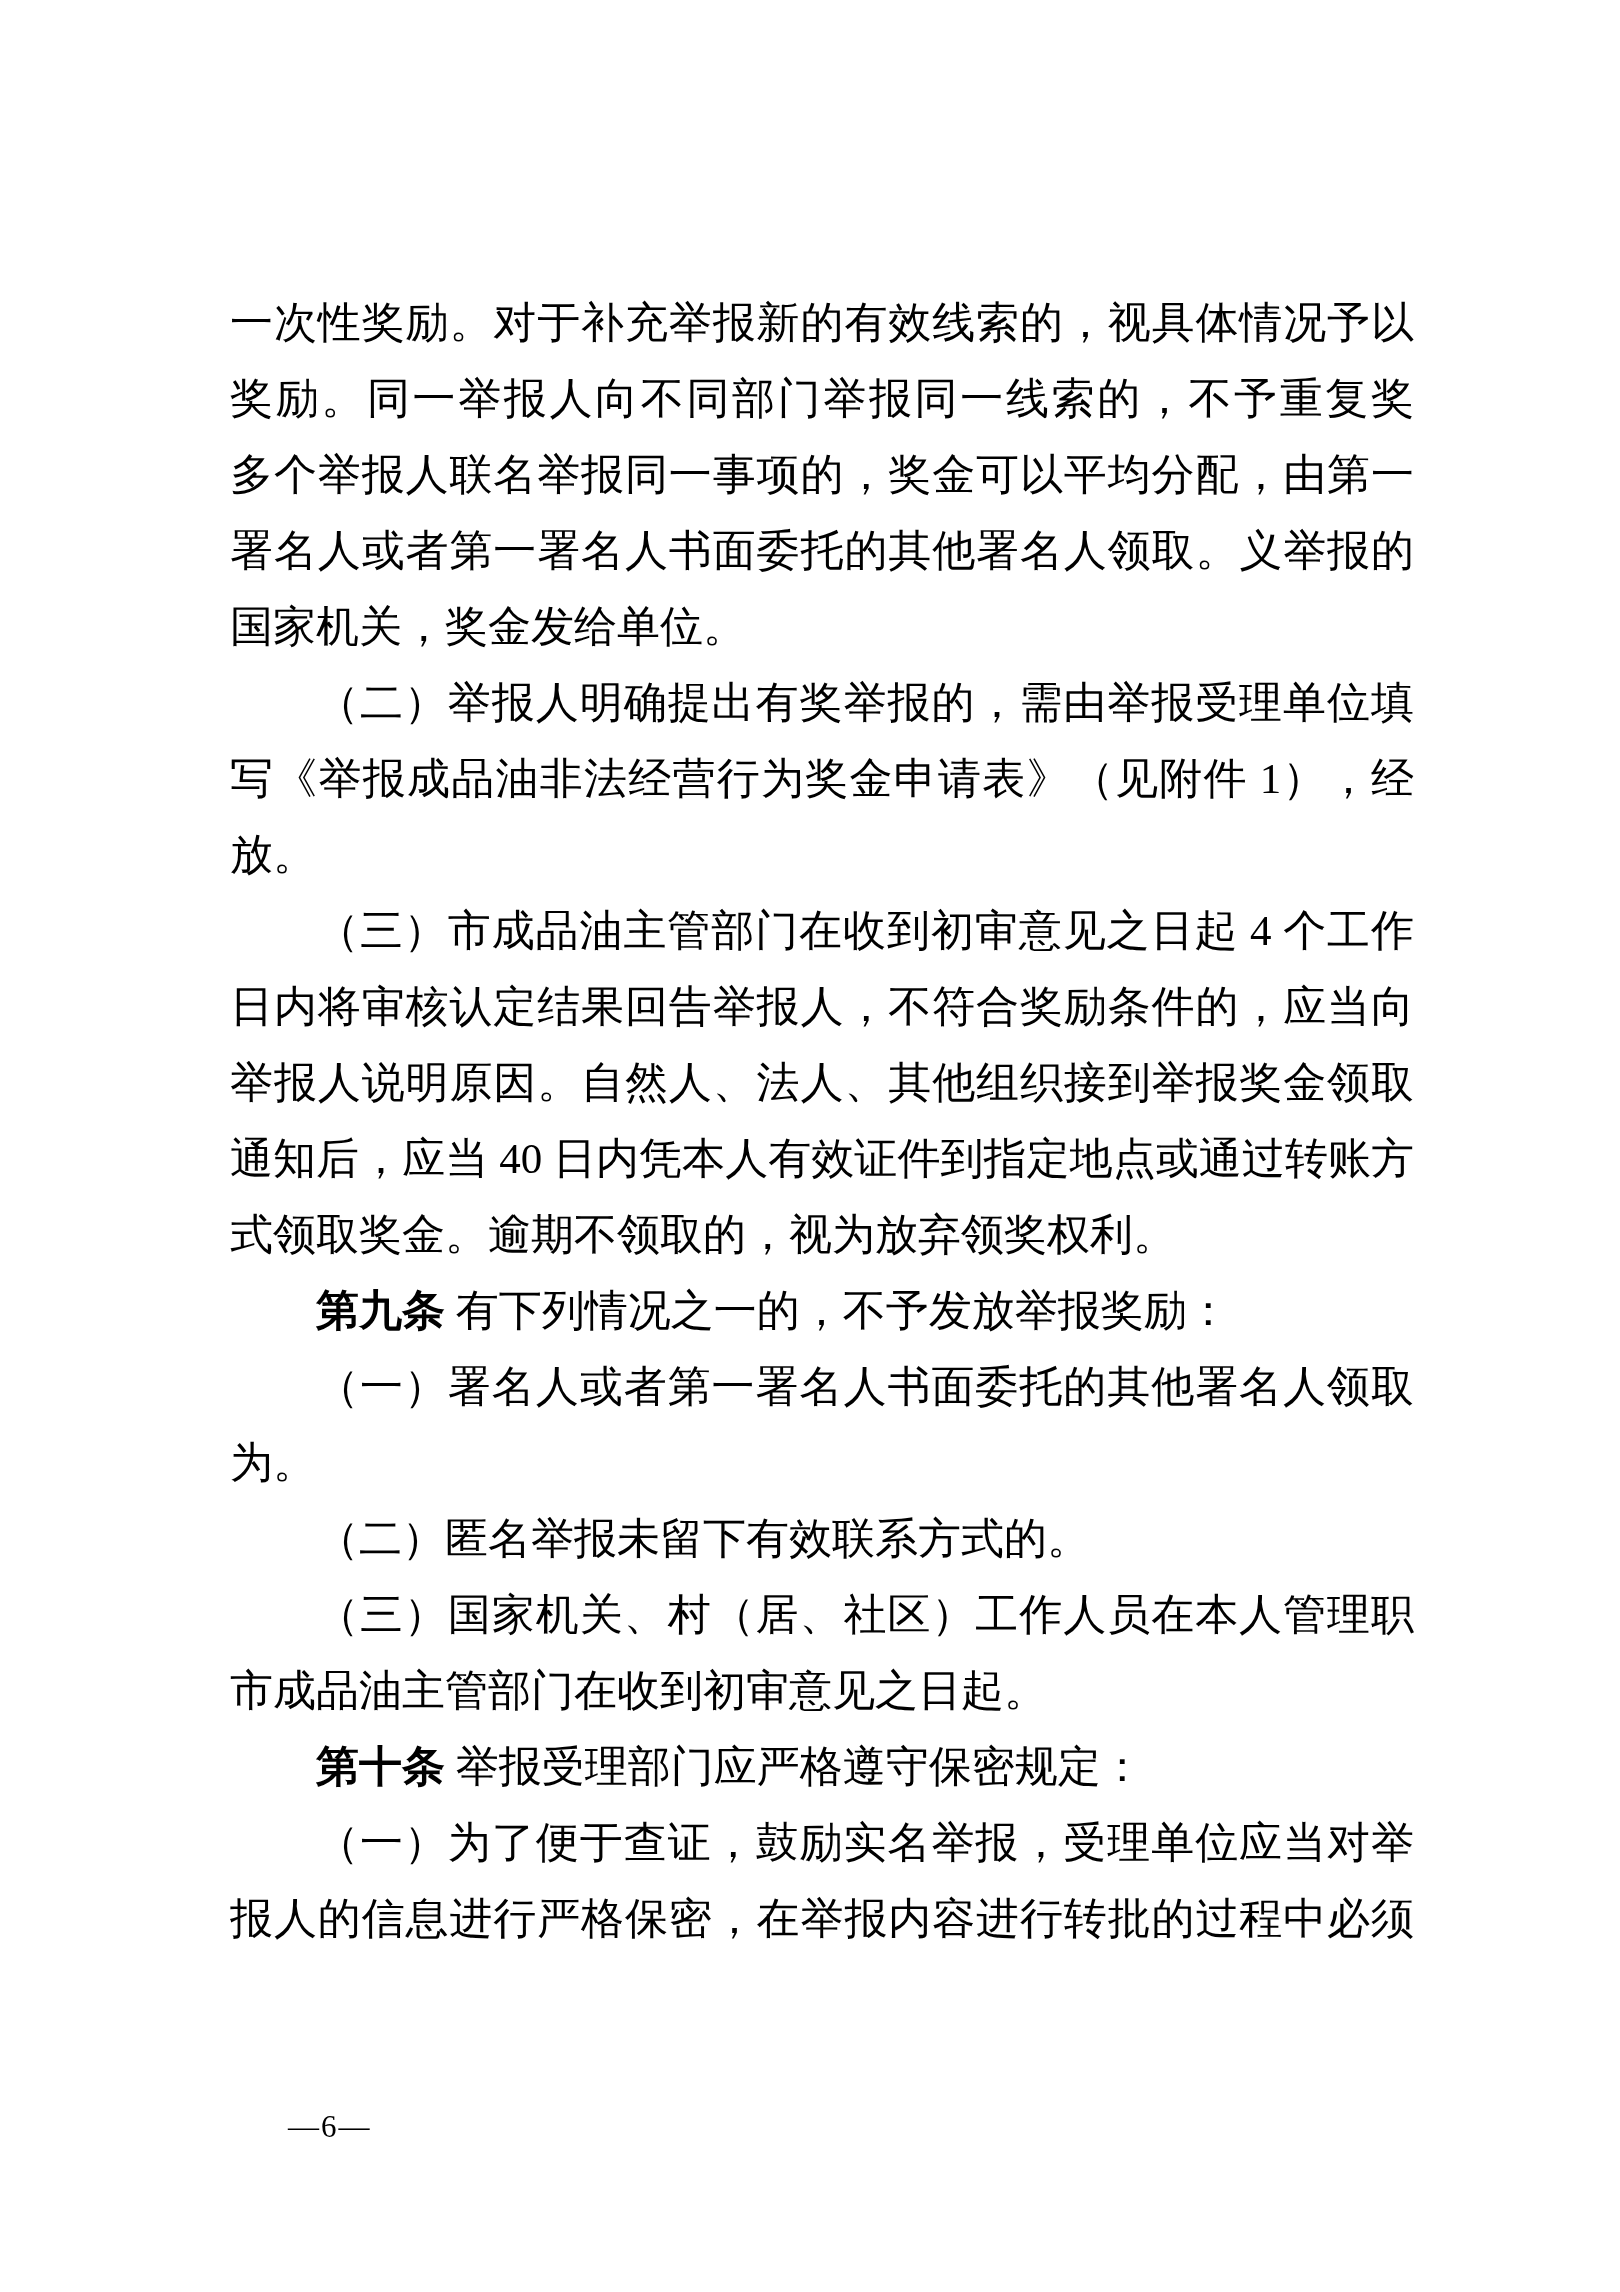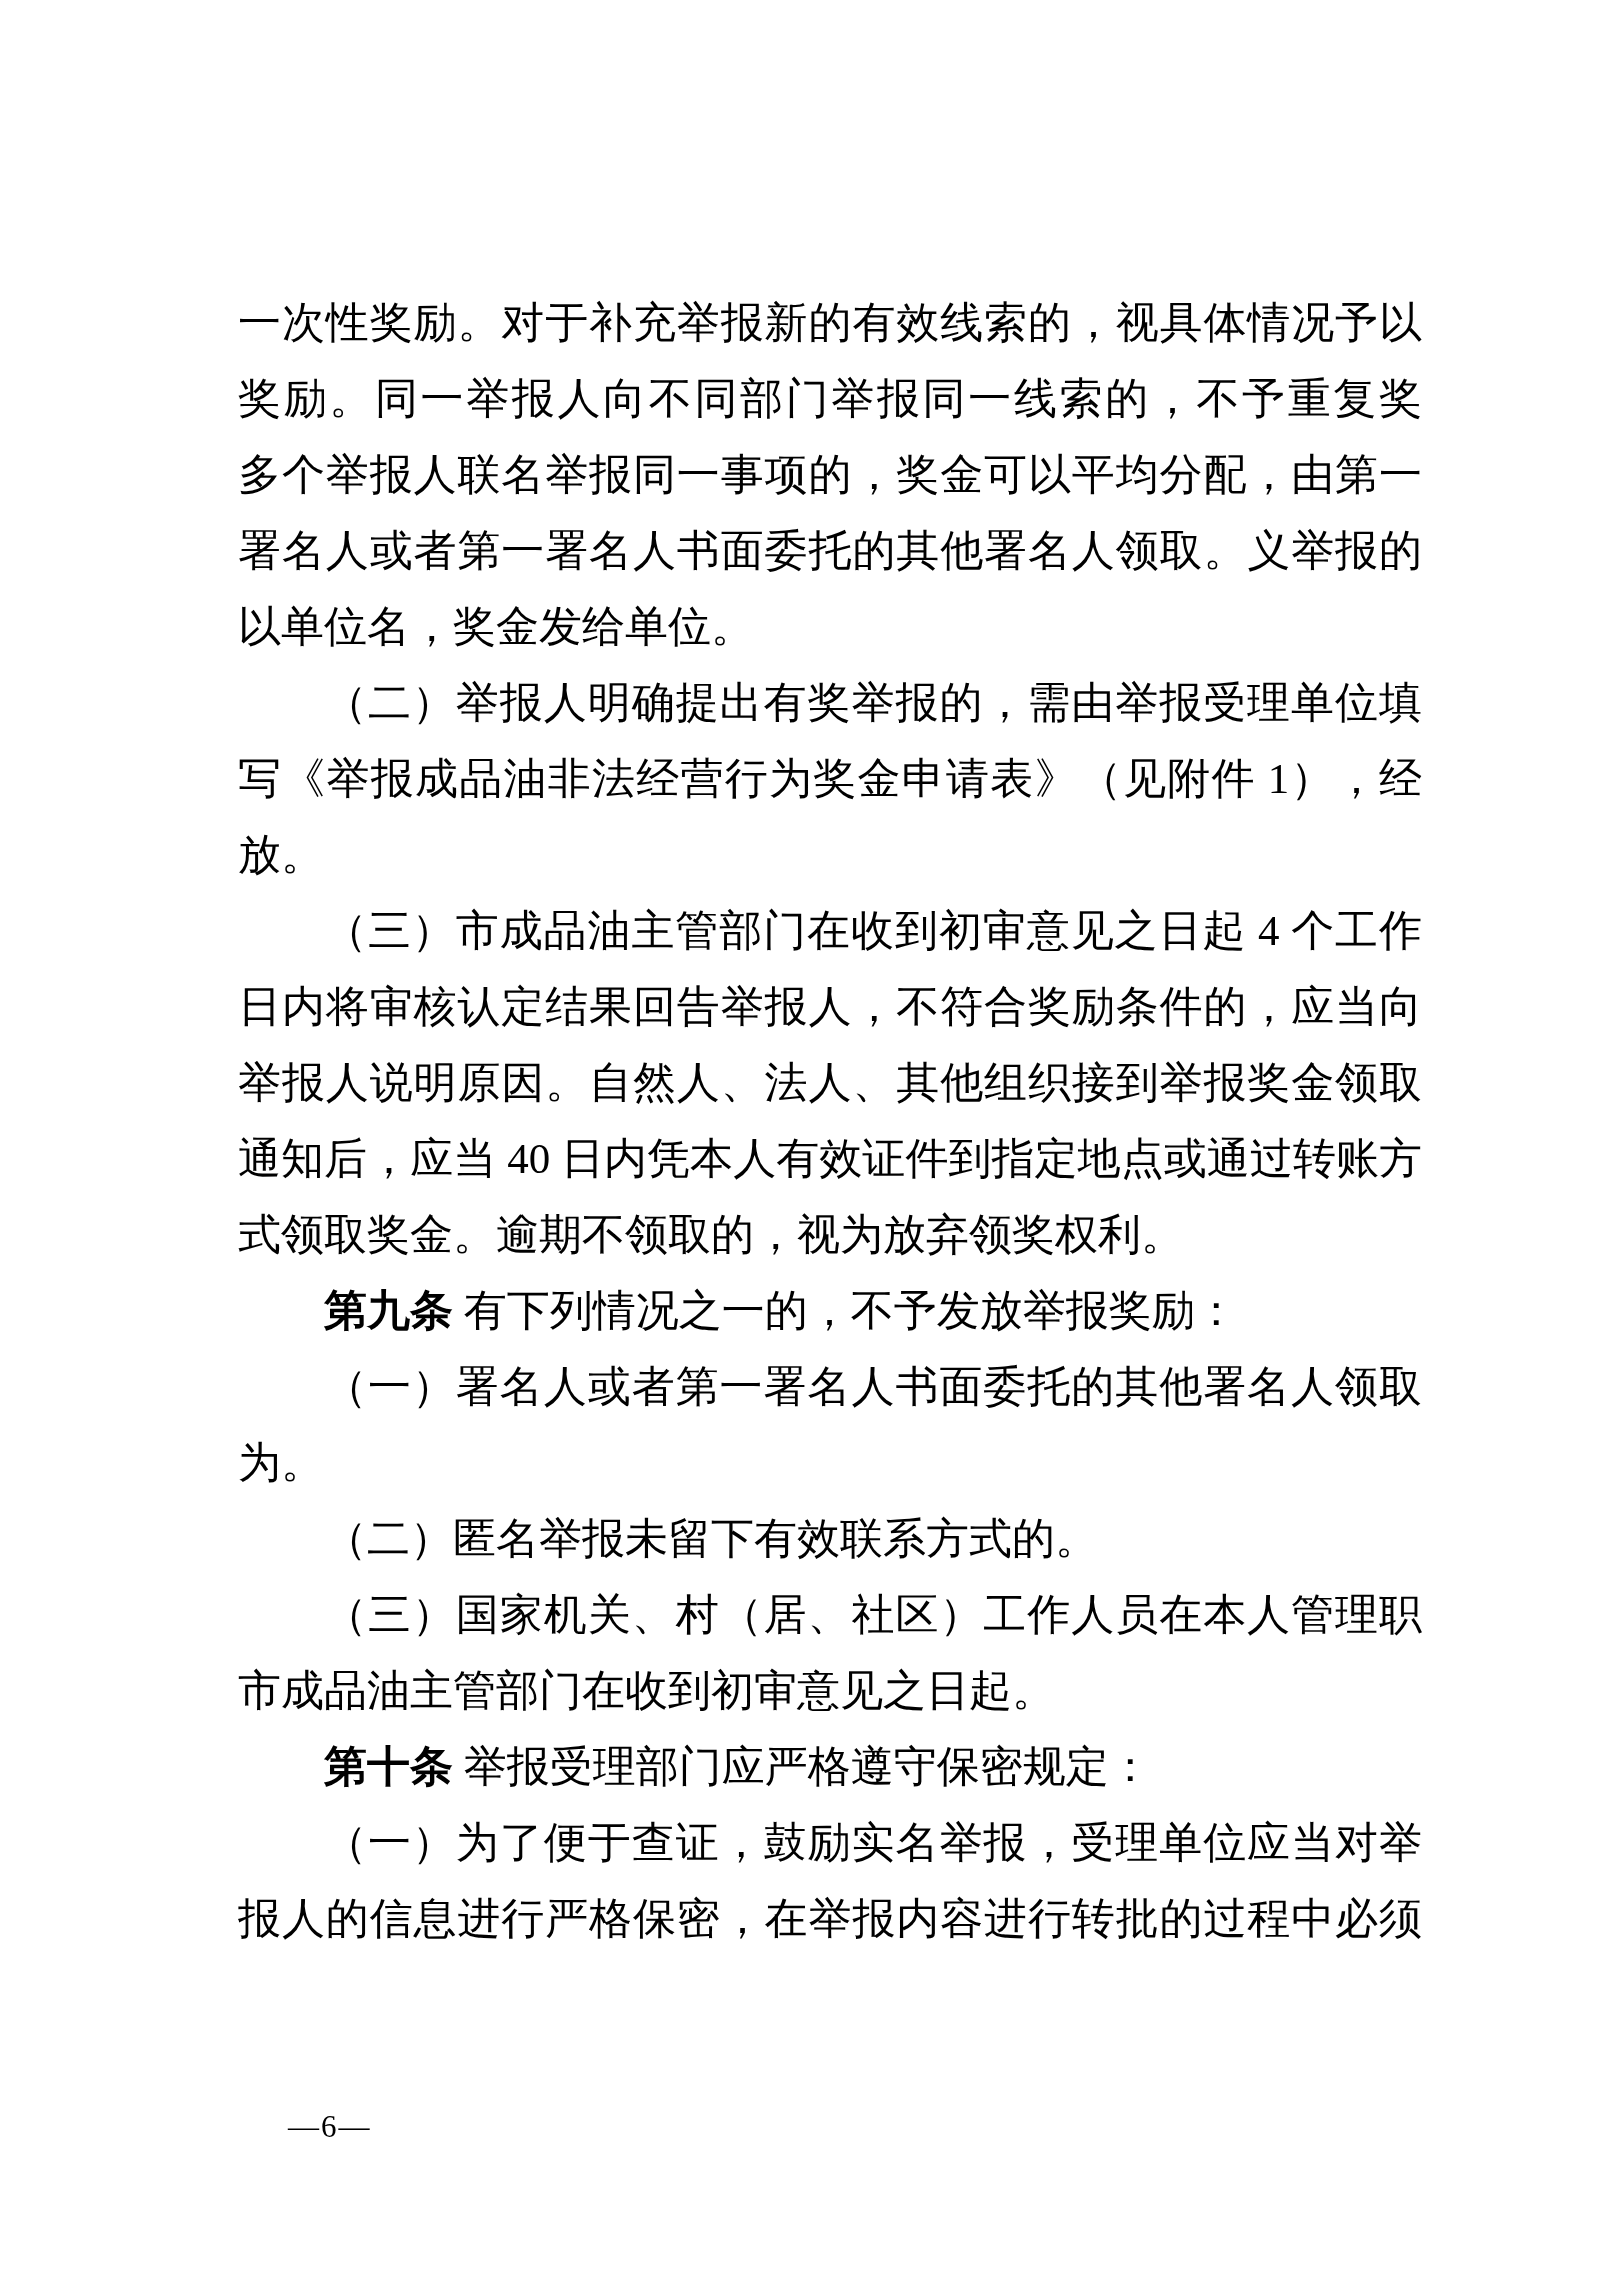--- a/index.html
+++ b/index.html
@@ -17,21 +17,21 @@
   }
   .page {
     position: absolute;
     left: 0; top: 0;
     width: 1620px;
     height: 2293px;
     background: #ffffff;
   }
   .text-block {
     position: absolute;
-    left: 238px;
+    left: 230px;
     top: 285px;
     width: 1184px;
   }
   .line {
     height: 76px;
     line-height: 76px;
     font-size: 43px;
     letter-spacing: 0;
     overflow: hidden;
     text-align: left;
@@ -59,21 +59,21 @@
 </style>
 </head>
 <body>
 
 <div class="page">
   <div class="text-block">
       <div class="line justify">一次性奖励。对于补充举报新的有效线索的，视具体情况予以</div>
       <div class="line justify">奖励。同一举报人向不同部门举报同一线索的，不予重复奖励。</div>
       <div class="line justify">多个举报人联名举报同一事项的，奖金可以平均分配，由第一</div>
       <div class="line justify">署名人或者第一署名人书面委托的其他署名人领取。义举报的</div>
-      <div class="line">以单位名，奖金发给单位。</div>
+      <div class="line">国家机关，奖金发给单位。</div>
       <div class="line justify indent">（二）举报人明确提出有奖举报的，需由举报受理单位填</div>
       <div class="line justify">写《举报成品油非法经营行为奖金申请表》（见附件 1），经镇街</div>
       <div class="line">放。</div>
       <div class="line justify indent">（三）市成品油主管部门在收到初审意见之日起 4 个工作</div>
       <div class="line justify">日内将审核认定结果回告举报人，不符合奖励条件的，应当向</div>
       <div class="line justify">举报人说明原因。自然人、法人、其他组织接到举报奖金领取</div>
       <div class="line justify">通知后，应当 40 日内凭本人有效证件到指定地点或通过转账方</div>
       <div class="line">式领取奖金。逾期不领取的，视为放弃领奖权利。</div>
       <div class="line indent"><span class="hei">第九条</span> 有下列情况之一的，不予发放举报奖励：</div>
       <div class="line justify indent">（一）署名人或者第一署名人书面委托的其他署名人领取</div>

